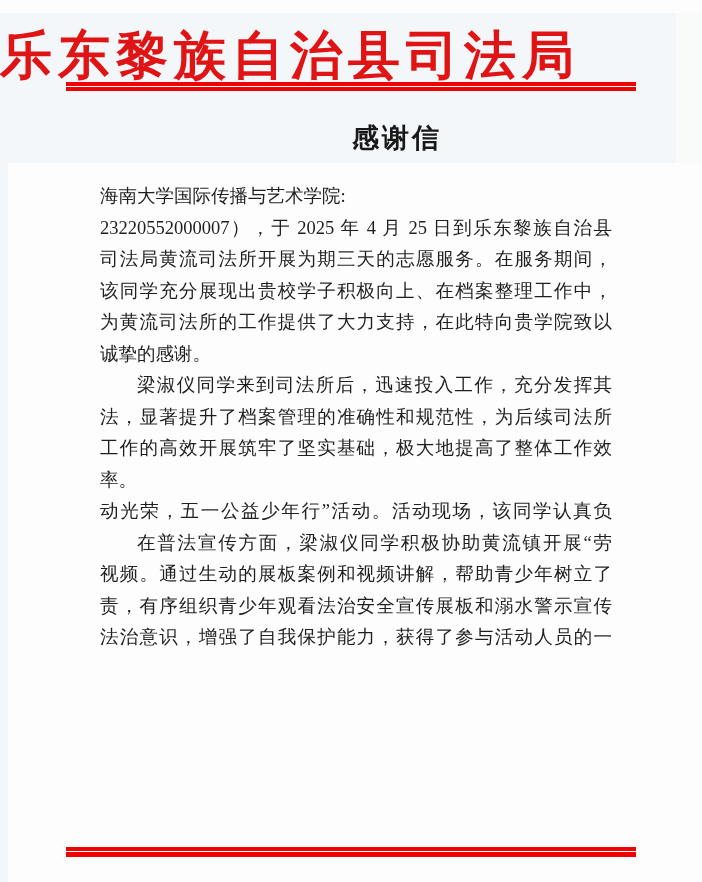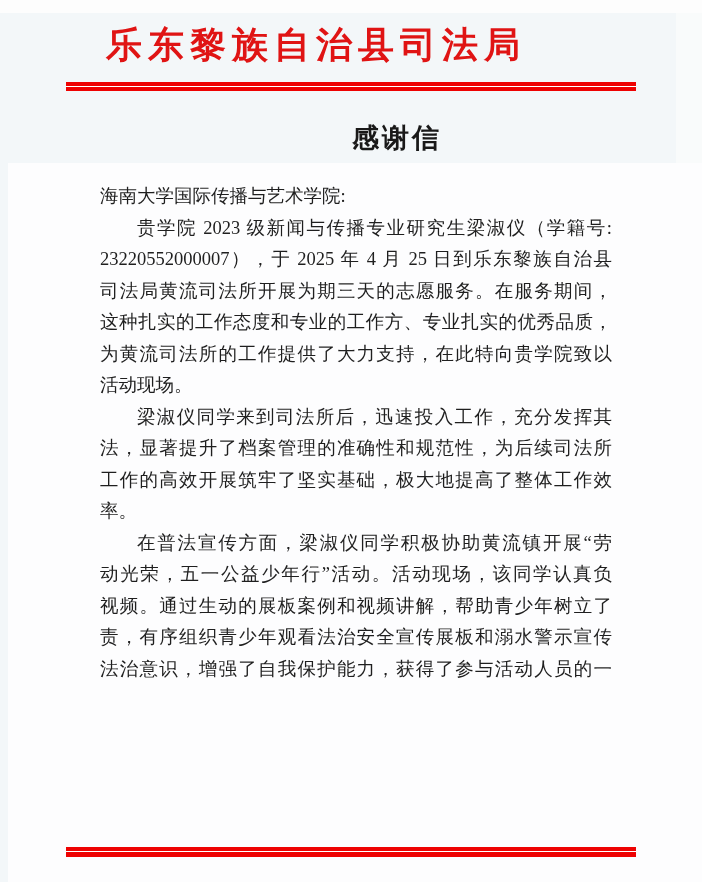--- a/index.html
+++ b/index.html
@@ -22,26 +22,25 @@
   }
   .page {
     position: absolute; left: 8px; top: 163px;
     width: 694px; height: 719px;
     background: #fdfdfe;
   }
   .org-title {
     position: absolute; left: 0; top: 21px;
     width: 560px;
     text-align: center;
-    font-size: 36px;
+    font-size: 52px;
     font-weight: bold;
     letter-spacing: 6px;
     color: #e01414;
     white-space: nowrap;
-    padding-left: 36px;
   }
   .rule {
     position: absolute; left: 66px;
     width: 570px;
   }
   .rule-top {
     top: 82px; height: 9px;
     background: linear-gradient(to bottom,
       #ee0202 0%, #ee0202 44%,
       #ffffff 44%, #ffffff 60%,
@@ -88,30 +87,29 @@
 <div class="page"></div>
 
 <div class="org-title" style="color: rgb(224, 20, 20);">乐东黎族自治县司法局</div>
 
 <div class="rule rule-top"></div>
 
 <div class="letter-title">感谢信</div>
 
 <div class="letter-body">
     <div class="bline">海南大学国际传播与艺术学院:</div>
-    <div class="bline ind fill">贵学院 2023 级新闻与传播专业研究生梁淑仪（学籍号:</div>
     <div class="bline fill">23220552000007），于 2025 年 4 月 25 日到乐东黎族自治县</div>
     <div class="bline fill">司法局黄流司法所开展为期三天的志愿服务。在服务期间，</div>
-    <div class="bline fill">这种扎实的工作态度和专业的工作方、专业扎实的优秀品质，</div>
+    <div class="bline fill">该同学充分展现出贵校学子积极向上、在档案整理工作中，</div>
     <div class="bline fill">为黄流司法所的工作提供了大力支持，在此特向贵学院致以</div>
-    <div class="bline">活动现场。</div>
+    <div class="bline">诚挚的感谢。</div>
     <div class="bline ind fill">梁淑仪同学来到司法所后，迅速投入工作，充分发挥其</div>
     <div class="bline fill">法，显著提升了档案管理的准确性和规范性，为后续司法所</div>
     <div class="bline fill">工作的高效开展筑牢了坚实基础，极大地提高了整体工作效</div>
     <div class="bline">率。</div>
+    <div class="bline fill">动光荣，五一公益少年行”活动。活动现场，该同学认真负</div>
     <div class="bline ind fill">在普法宣传方面，梁淑仪同学积极协助黄流镇开展“劳</div>
-    <div class="bline fill">动光荣，五一公益少年行”活动。活动现场，该同学认真负</div>
     <div class="bline fill">视频。通过生动的展板案例和视频讲解，帮助青少年树立了</div>
     <div class="bline fill">责，有序组织青少年观看法治安全宣传展板和溺水警示宣传</div>
     <div class="bline fill">法治意识，增强了自我保护能力，获得了参与活动人员的一</div>
   </div>
 
 <div class="rule rule-bottom"></div>
 
 </body></html>

